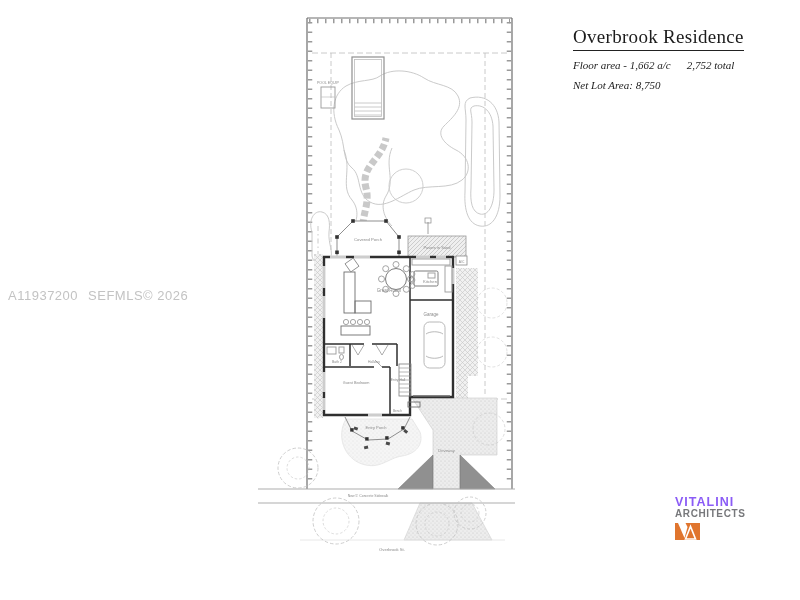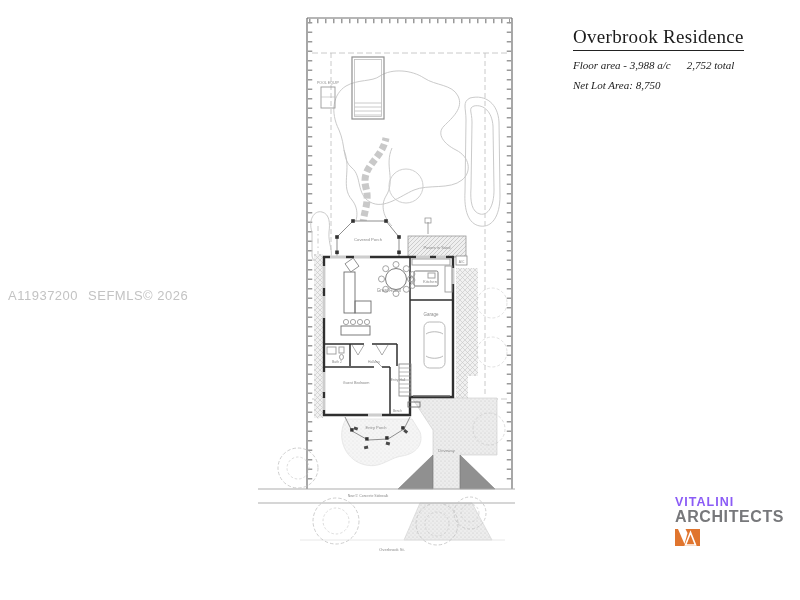--- a/index.html
+++ b/index.html
@@ -11,21 +11,21 @@
   .tb-title{font-size:19px;font-weight:400;letter-spacing:.3px;border-bottom:1.6px solid #222;
             padding-bottom:2px;display:inline-block;}
   .tb-sub{font-size:14.5px;font-style:italic;font-weight:bold;margin-top:7px;}
   .tb-line{font-size:11px;font-style:italic;margin-top:8px;color:#222;}
   .tb-line .gap{margin-left:16px;}
   .watermark{position:absolute;left:8px;top:288px;font-size:13px;color:#c3c3c3;
              letter-spacing:.5px;font-family:"Liberation Sans",sans-serif;}
   .watermark .gap{margin-left:10px;}
   .logo{position:absolute;left:675px;top:496px;line-height:1.05;}
   .logo .l1{font-size:12.5px;font-weight:bold;letter-spacing:1px;color:#8b5cf6;}
-  .logo .l2{font-size:16px;font-weight:bold;letter-spacing:.6px;color:#77787B;}
+  .logo .l2{font-size:10px;font-weight:bold;letter-spacing:.6px;color:#77787B;}
   .logo svg{position:static;display:block;margin-top:3px;}
   text{font-family:"Liberation Sans",sans-serif;fill:#8a8a8a;}
 </style>
 </head>
 <body>
 
 <div class="canvas">
 
   <svg width="800" height="600" viewBox="0 0 800 600">
     <defs>
@@ -269,21 +269,21 @@
     </g>
   </svg>
 
   <div class="watermark">
     <span>A11937200</span><span class="gap">SEFMLS© 2026</span>
   </div>
 
   <div class="titleblock">
     <div class="tb-title">Overbrook Residence</div>
     <div class="tb-line">
-      <span>Floor area - 3,988 a/c</span><span class="gap">2,752 total</span>
+      <span>Floor area - 1,662 a/c</span><span class="gap">2,752 total</span>
     </div>
     <div class="tb-line">Net Lot Area: 8,750</div>
   </div>
 
   <div class="logo">
     <div class="l1">VITALINI</div>
     <div class="l2">ARCHITECTS</div>
     <svg width="25" height="17" viewBox="0 0 25 17">
       <rect x="0" y="0" width="25" height="17" fill="#E0752E"></rect>
       <path d="M3,0 L9.5,15 L12.5,4 L10.5,0 Z" fill="#ffffff"></path>

